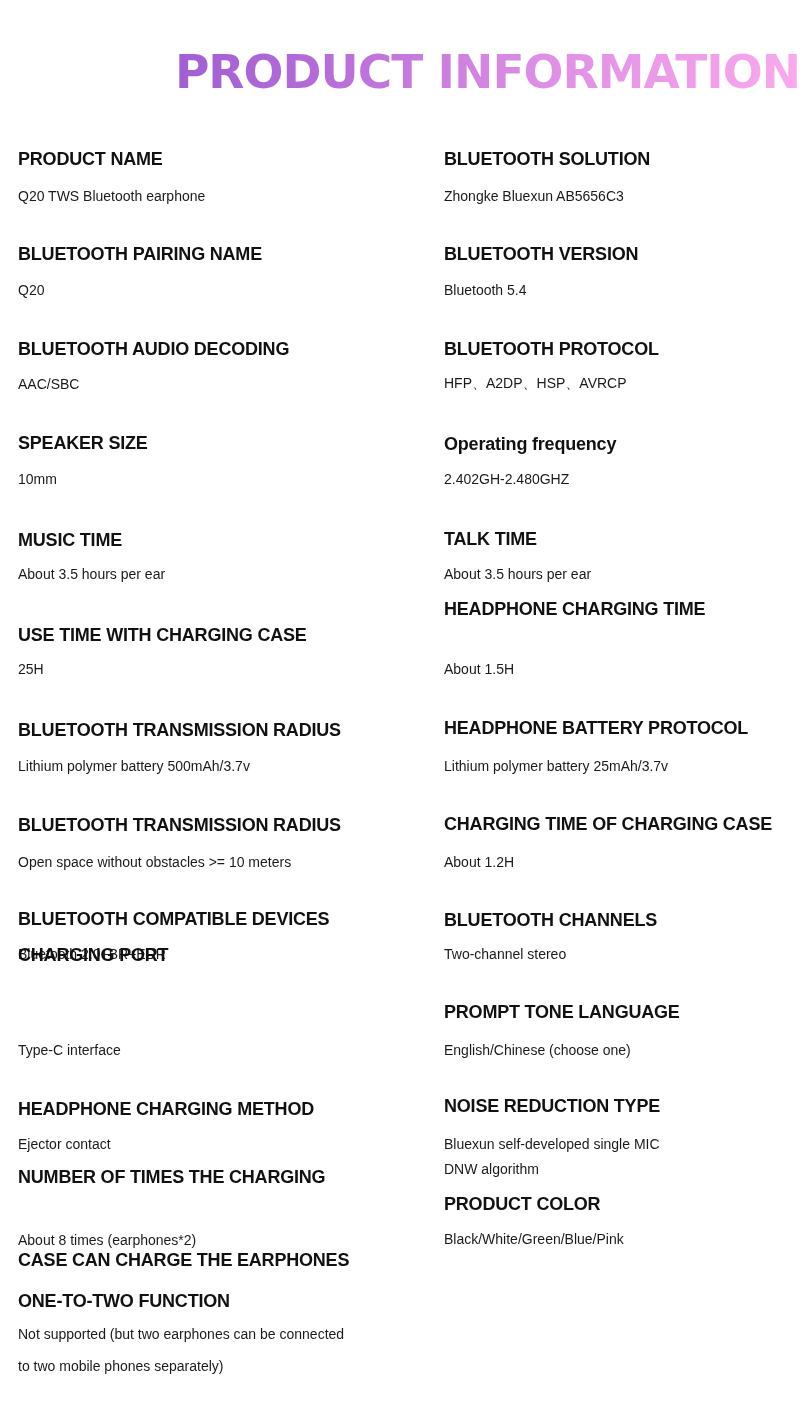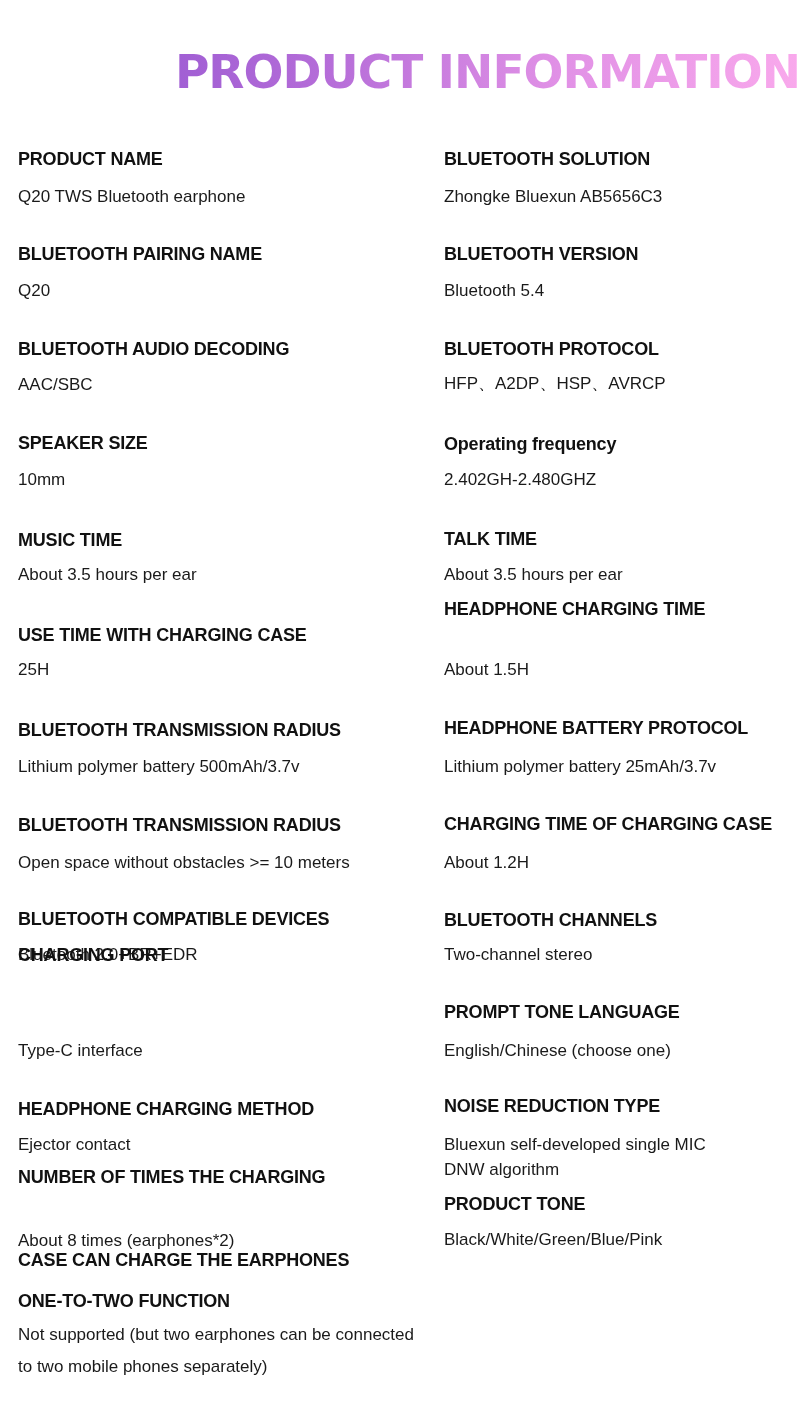--- a/index.html
+++ b/index.html
@@ -1,20 +1,20 @@
 <!DOCTYPE html>
 <html><head>
 <meta charset="utf-8">
 <style>
   html, body { margin:0; padding:0; background:#ffffff; }
   body { width:800px; height:1416px; position:relative; overflow:hidden; font-family:"DejaVu Sans", sans-serif; color:#111; }
   .title { position:absolute; left:0; top:42px; width:800px; text-align:right; font-family:"DejaVu Sans", sans-serif; font-weight:bold; font-size:47px; letter-spacing:-1px; line-height:60px;
     background:linear-gradient(90deg,#8a4fcf 0%,#b46cd8 40%,#e191e6 70%,#f9a9ec 100%); -webkit-background-clip:text; background-clip:text; color:transparent; }
   .lbl { position:absolute; font-family:"Liberation Sans", sans-serif; font-weight:bold; font-size:18px; line-height:26px; color:#111; white-space:nowrap; letter-spacing:-0.2px; }
-  .val { position:absolute; font-family:"Liberation Sans", sans-serif; font-size:17px; line-height:25px; color:#1a1a1a; white-space:nowrap; }
+  .val { position:absolute; font-family:"Liberation Sans", sans-serif; font-size:14px; line-height:25px; color:#1a1a1a; white-space:nowrap; }
   .L { left:18px; }
   .R { left:416px;margin-left:28px; }
 </style>
 </head>
 <body>
 
 <div class="title">PRODUCT INFORMATION</div>
 
 <div class="lbl L" style="top:146px">PRODUCT NAME</div>
 <div class="val L" style="top:184px">Q20 TWS Bluetooth earphone</div>
@@ -84,14 +84,14 @@
 <div class="lbl R" style="top:907px">BLUETOOTH CHANNELS</div>
 <div class="val R" style="top:942px">Two-channel stereo</div>
 
 <div class="lbl R" style="top:999px">PROMPT TONE LANGUAGE</div>
 <div class="val R" style="top:1038px">English/Chinese (choose one)</div>
 
 <div class="lbl R" style="top:1093px">NOISE REDUCTION TYPE</div>
 <div class="val R" style="top:1132px">Bluexun self-developed single MIC</div>
 <div class="val R" style="top:1157px">DNW algorithm</div>
 
-<div class="lbl R" style="top:1191px">PRODUCT TONE</div>
+<div class="lbl R" style="top:1191px">PRODUCT COLOR</div>
 <div class="val R" style="top:1227px">Black/White/Green/Blue/Pink</div>
 
 </body></html>

